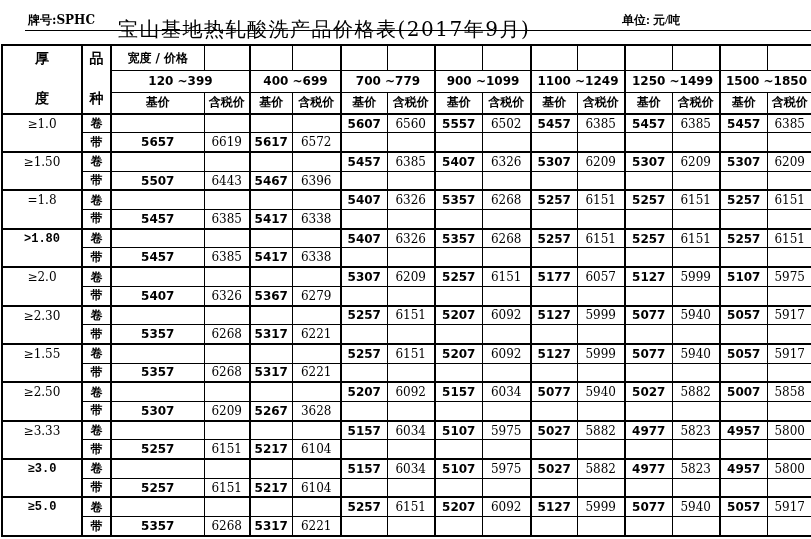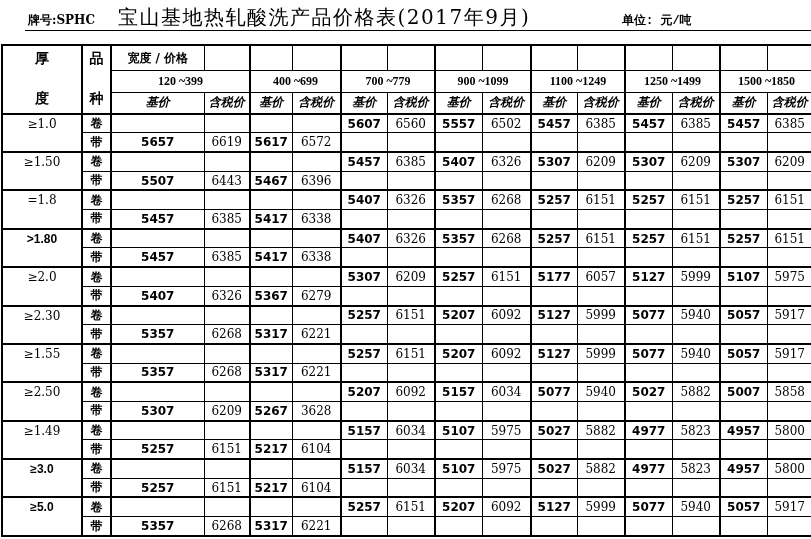--- a/index.html
+++ b/index.html
@@ -1,45 +1,45 @@
 <!DOCTYPE html>
 <html><head>
 <meta charset="utf-8">
 <style>
   html,body { margin:0; padding:0; background:#ffffff; }
   body { width:811px; height:539px; font-family:"DejaVu Sans", sans-serif; color:#000; }
   .page { position:relative; width:811px; height:539px; background:#fff; overflow:hidden; }
 
-  .title { position:absolute; top:4px; left:118px; font-size:20px; letter-spacing:1.5px;
+  .title { position:absolute; top:16px; left:118px; font-size:20px; letter-spacing:1.5px;
            font-family:"DejaVu Serif", serif; font-weight:normal; white-space:nowrap; }
 
   .meta { position:absolute; top:14px; left:25px; width:786px; height:16px;
           border-bottom:1px solid #000; font-size:12px; font-weight:bold; }
   .brand { position:absolute; left:3px; bottom:1px; font-family:"DejaVu Serif", serif; }
-  .unit  { position:absolute; left:597px; bottom:1px; font-family:Liberation Mono, monospace; }
+  .unit  { position:absolute; left:597px; bottom:1px; font-family:Liberation Serif, serif; }
 
   table.price { position:absolute; top:44px; left:1px; width:809px; height:493px;
                 border-collapse:collapse; table-layout:fixed; border:2px solid #000; }
   table.price td { border:1px solid #000; padding:0; text-align:center; font-size:12px;
                    overflow:hidden; white-space:nowrap; }
   .thick-l { border-left-width:2px !important; }
   tr.hr1 { height:24px; } tr.hr2 { height:20px; } tr.hr3 { height:20px; }
-  tr.hr3 td { border-bottom-width:2px;font-style:italic; }
+  tr.hr3 td { border-bottom-width:2px; }
   tr.dr { height:19px; }
   tr.grp td { border-top-width:2px; }
 
   td.corner { vertical-align:middle; }
   .vstack { display:flex; flex-direction:column; justify-content:space-between;
             height:58px; padding:4px 0; font-weight:bold; font-size:14px; }
   td.wp { text-align:left; padding-left:5px; font-weight:bold; font-size:12px;margin-top:32px; }
-  td.range { font-weight:bold; font-size:13px;font-family:Liberation Serif, serif; }
+  td.range { font-weight:bold; font-size:13px; }
   td.ph { font-weight:bold; font-size:12px; }
 
   td.thickcell { vertical-align:top; font-size:13px; line-height:19px; font-family:"DejaVu Serif", serif; }
-  td.thickcell.heavy { font-weight:bold; font-family:Liberation Sans, sans-serif; }
+  td.thickcell.heavy { font-weight:bold; font-family:Liberation Mono, monospace; }
   td.type { font-weight:bold; font-size:13px; }
   td.bv { font-weight:bold; font-size:13px; }
   td.tv { font-weight:normal; font-size:13px; font-family:"DejaVu Serif", serif; }
 </style>
 </head>
 <body>
 
 <div class="page">
 
   <div class="title">宝山基地热轧酸洗产品价格表(2017年9月)</div>
@@ -396,21 +396,21 @@
           <td class="bv thick-l"></td>
           <td class="tv"></td>
           <td class="bv thick-l"></td>
           <td class="tv"></td>
           <td class="bv thick-l"></td>
           <td class="tv"></td>
           <td class="bv thick-l"></td>
           <td class="tv"></td>
         </tr>
         <tr class="dr grp">
-          <td class="thickcell" rowspan="2">≥1.49</td>
+          <td class="thickcell" rowspan="2">≥3.33</td>
           <td class="type thick-l">卷</td>
           <td class="bv thick-l"></td>
           <td class="tv"></td>
           <td class="bv thick-l"></td>
           <td class="tv"></td>
           <td class="bv thick-l">5157</td>
           <td class="tv">6034</td>
           <td class="bv thick-l">5107</td>
           <td class="tv">5975</td>
           <td class="bv thick-l">5027</td>

